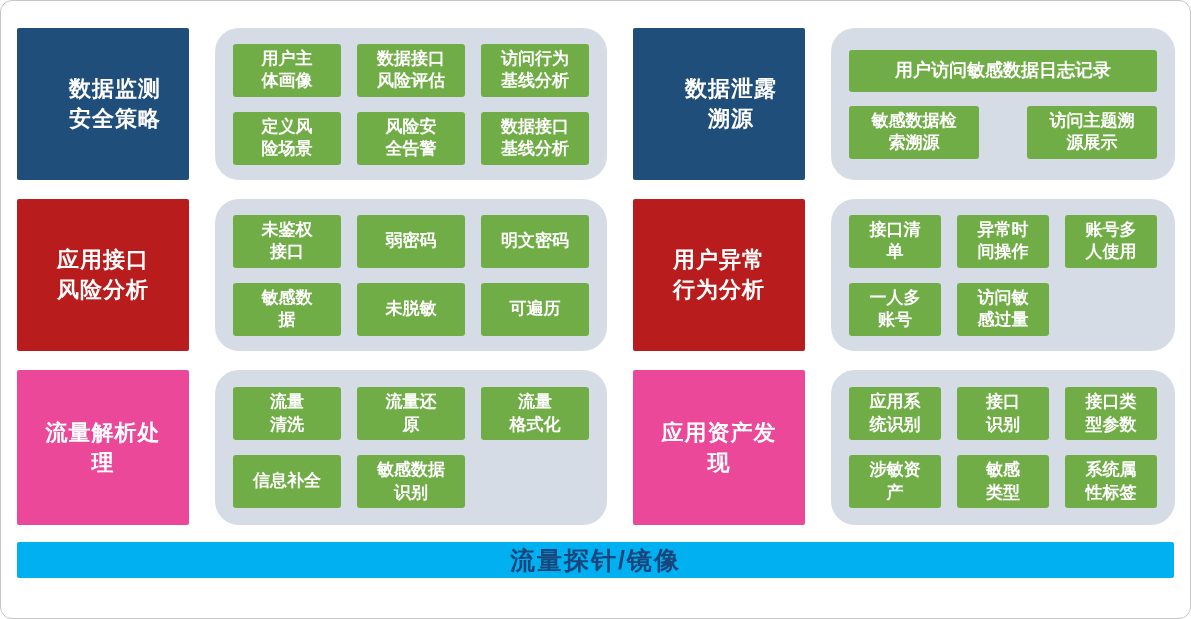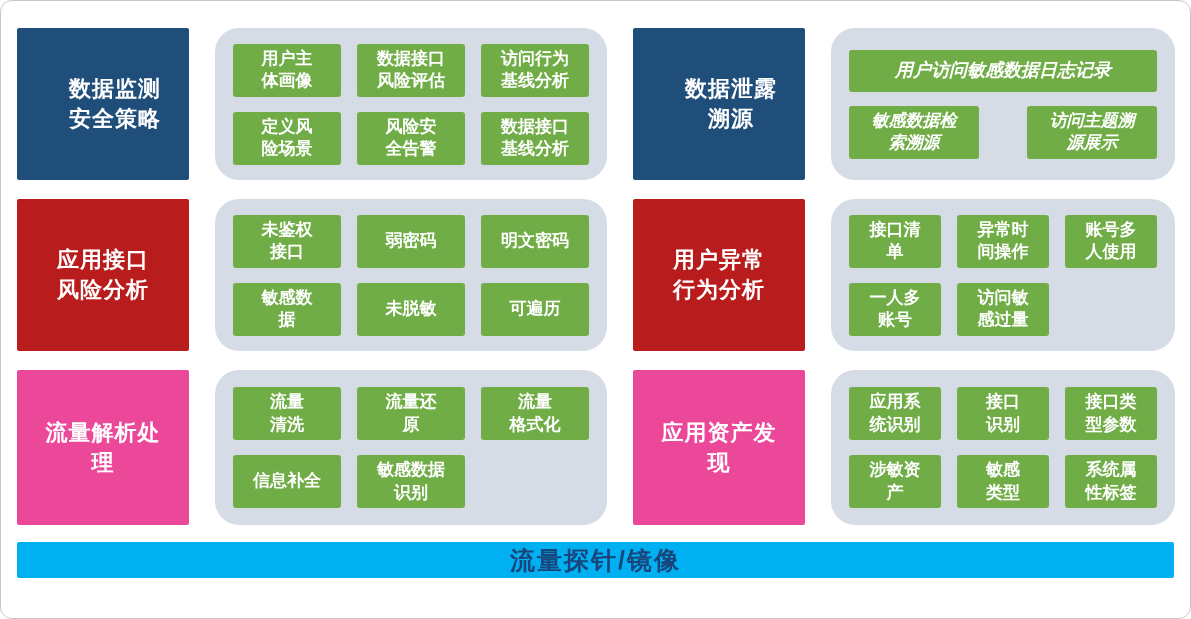--- a/index.html
+++ b/index.html
@@ -43,21 +43,21 @@
     padding: 16px 18px;
     display: flex;
     align-items: center;
   }
   .chips {
     display: grid;
     gap: 15px 16px;
     width: 100%;
   }
   .cols3 { grid-template-columns: repeat(3, 1fr); }
-  .cols2 { grid-template-columns: 1fr 1fr; gap: 14px 48px; font-style: italic; }
+  .cols2 { grid-template-columns: 1fr 1fr; gap: 14px 48px; }
   .chip {
     background: #70ad47;
     color: #ffffff;
     font-size: 17px; font-weight: bold;
     display: flex; align-items: center; justify-content: center;
     text-align: center;
     white-space: pre-line;
     line-height: 1.3;
     min-height: 53px;
     border-radius: 3px;

